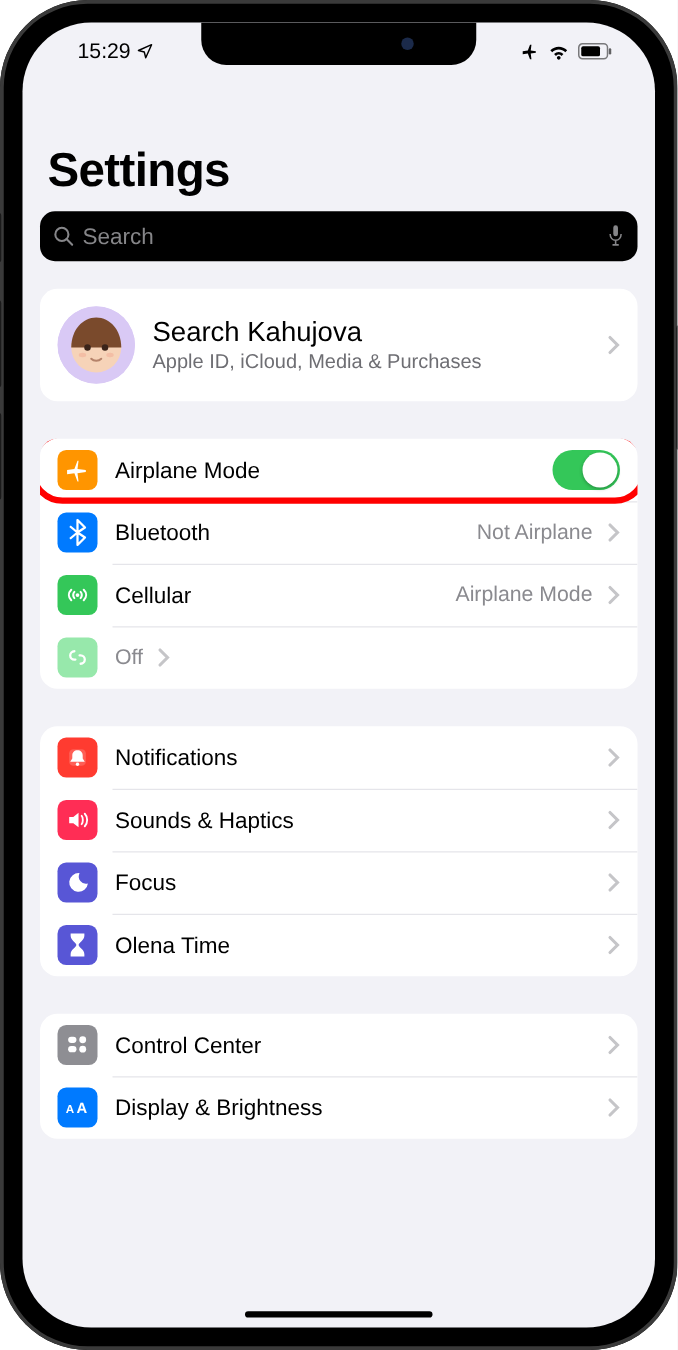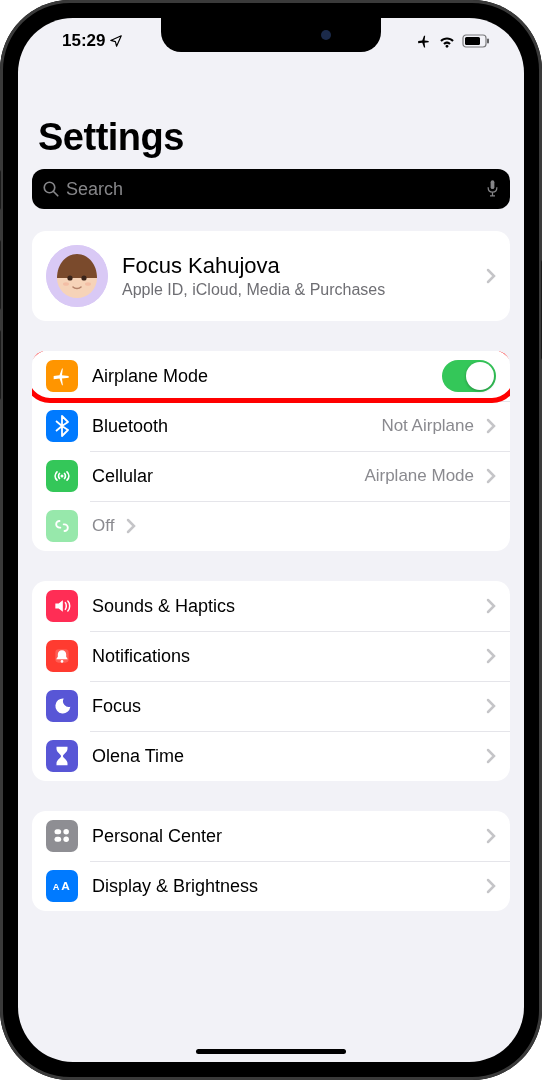--- a/index.html
+++ b/index.html
@@ -56,21 +56,21 @@
   }
   .statusbar {
     position: absolute;
     top: 0; left: 0; right: 0;
     height: 46px;
     display: flex;
     justify-content: space-between;
     align-items: center;
     padding: 0 30px;
     font-size: 17px;
-    font-weight: 700;
+    font-weight: 400;
     z-index: 40;
   }
   .sb-left-grp { display:flex; align-items:center; gap:4px; padding-left:14px;}
   .sb-right-grp { display:flex; align-items:center; gap:6px; padding-right:4px;}
   .sb-right-grp svg { display:block; }
   .content {
     position: absolute;
     top: 46px; left: 0; right: 0; bottom: 0;
     overflow: hidden;
     padding: 0 14px;
@@ -235,21 +235,21 @@
                 <circle cx="31" cy="33" r="20" fill="#f6d3b8"></circle>
                 <path d="M11 33c0-14 9-24 20-24s20 10 20 24" fill="#7a4a2c"></path>
                 <circle cx="24" cy="33" r="2.6" fill="#3a241a"></circle>
                 <circle cx="38" cy="33" r="2.6" fill="#3a241a"></circle>
                 <path d="M27 42c2 2 6 2 8 0" stroke="#b5836a" stroke-width="1.6" fill="none" stroke-linecap="round"></path>
                 <ellipse cx="20" cy="39" rx="3" ry="1.8" fill="#f3b9a0" opacity="0.8"></ellipse>
                 <ellipse cx="42" cy="39" rx="3" ry="1.8" fill="#f3b9a0" opacity="0.8"></ellipse>
               </svg>
           </div>
           <div class="profile-text">
-            <div class="profile-name">Focus Kahujova</div>
+            <div class="profile-name">Search Kahujova</div>
             <div class="profile-sub">Apple ID, iCloud, Media &amp; Purchases</div>
           </div>
           <svg class="chev" width="10" height="16" viewBox="0 0 10 16">
               <path d="M2 2l6 6-6 6" fill="none" stroke="#c5c5c8" stroke-width="2.5" stroke-linecap="round"></path>
             </svg>
         </div>
       </div>
 
       <div class="group" style="position:relative;">
         <div class="highlight" style="top:-6px; left:-8px; right:-8px; height:58px;"></div>
@@ -302,40 +302,40 @@
           </div>
           <span class="row-detail">Off</span>
           <svg class="chev" width="10" height="16" viewBox="0 0 10 16">
               <path d="M2 2l6 6-6 6" fill="none" stroke="#c5c5c8" stroke-width="2.5" stroke-linecap="round"></path>
             </svg>
         </div>
       </div>
 
       <div class="group">
         <div class="row">
-          <div class="iconbox c-pink">
-            <svg width="20" height="20" viewBox="0 0 24 24">
-                <path d="M4 9v6h4l5 4V5l-5 4H4z" fill="#fff"></path>
-                <path d="M16 8c1.5 1.5 1.5 6.5 0 8M19 6c3 3 3 9 0 12" fill="none" stroke="#fff" stroke-width="1.8" stroke-linecap="round"></path>
-              </svg>
-          </div>
-          <span class="row-label">Sounds &amp; Haptics</span>
-          <svg class="chev" width="10" height="16" viewBox="0 0 10 16">
-              <path d="M2 2l6 6-6 6" fill="none" stroke="#c5c5c8" stroke-width="2.5" stroke-linecap="round"></path>
-            </svg>
-        </div>
-        <div class="row">
           <div class="iconbox c-red">
             <svg width="20" height="20" viewBox="0 0 24 24">
                 <rect x="4" y="4" width="16" height="16" rx="4" fill="#fff" opacity="0.18"></rect>
                 <path d="M12 5c-3 0-5 2-5 5v3l-2 3h14l-2-3v-3c0-3-2-5-5-5z" fill="#fff"></path>
                 <circle cx="12" cy="18.5" r="1.6" fill="#fff"></circle>
               </svg>
           </div>
           <span class="row-label">Notifications</span>
+          <svg class="chev" width="10" height="16" viewBox="0 0 10 16">
+              <path d="M2 2l6 6-6 6" fill="none" stroke="#c5c5c8" stroke-width="2.5" stroke-linecap="round"></path>
+            </svg>
+        </div>
+        <div class="row">
+          <div class="iconbox c-pink">
+            <svg width="20" height="20" viewBox="0 0 24 24">
+                <path d="M4 9v6h4l5 4V5l-5 4H4z" fill="#fff"></path>
+                <path d="M16 8c1.5 1.5 1.5 6.5 0 8M19 6c3 3 3 9 0 12" fill="none" stroke="#fff" stroke-width="1.8" stroke-linecap="round"></path>
+              </svg>
+          </div>
+          <span class="row-label">Sounds &amp; Haptics</span>
           <svg class="chev" width="10" height="16" viewBox="0 0 10 16">
               <path d="M2 2l6 6-6 6" fill="none" stroke="#c5c5c8" stroke-width="2.5" stroke-linecap="round"></path>
             </svg>
         </div>
         <div class="row">
           <div class="iconbox c-indigo">
             <svg width="20" height="20" viewBox="0 0 24 24">
                 <path d="M14 3a9 9 0 108 10 7 7 0 01-8-10z" fill="#fff"></path>
               </svg>
           </div>
@@ -360,21 +360,21 @@
       <div class="group" style="margin-bottom:0;">
         <div class="row">
           <div class="iconbox c-gray">
             <svg width="20" height="20" viewBox="0 0 24 24">
                 <rect x="3" y="4" width="8" height="6" rx="3" fill="#fff"></rect>
                 <rect x="3" y="13" width="8" height="6" rx="3" fill="#fff"></rect>
                 <circle cx="17" cy="7" r="3.3" fill="#fff"></circle>
                 <circle cx="17" cy="16" r="3.3" fill="#fff"></circle>
               </svg>
           </div>
-          <span class="row-label">Personal Center</span>
+          <span class="row-label">Control Center</span>
           <svg class="chev" width="10" height="16" viewBox="0 0 10 16">
               <path d="M2 2l6 6-6 6" fill="none" stroke="#c5c5c8" stroke-width="2.5" stroke-linecap="round"></path>
             </svg>
         </div>
         <div class="row">
           <div class="iconbox c-blue">
             <svg width="22" height="16" viewBox="0 0 26 16">
                 <text x="2" y="13" font-size="11" font-weight="700" font-family="Arial" fill="#fff">A</text>
                 <text x="12" y="13" font-size="14" font-weight="700" font-family="Arial" fill="#fff">A</text>
               </svg>

